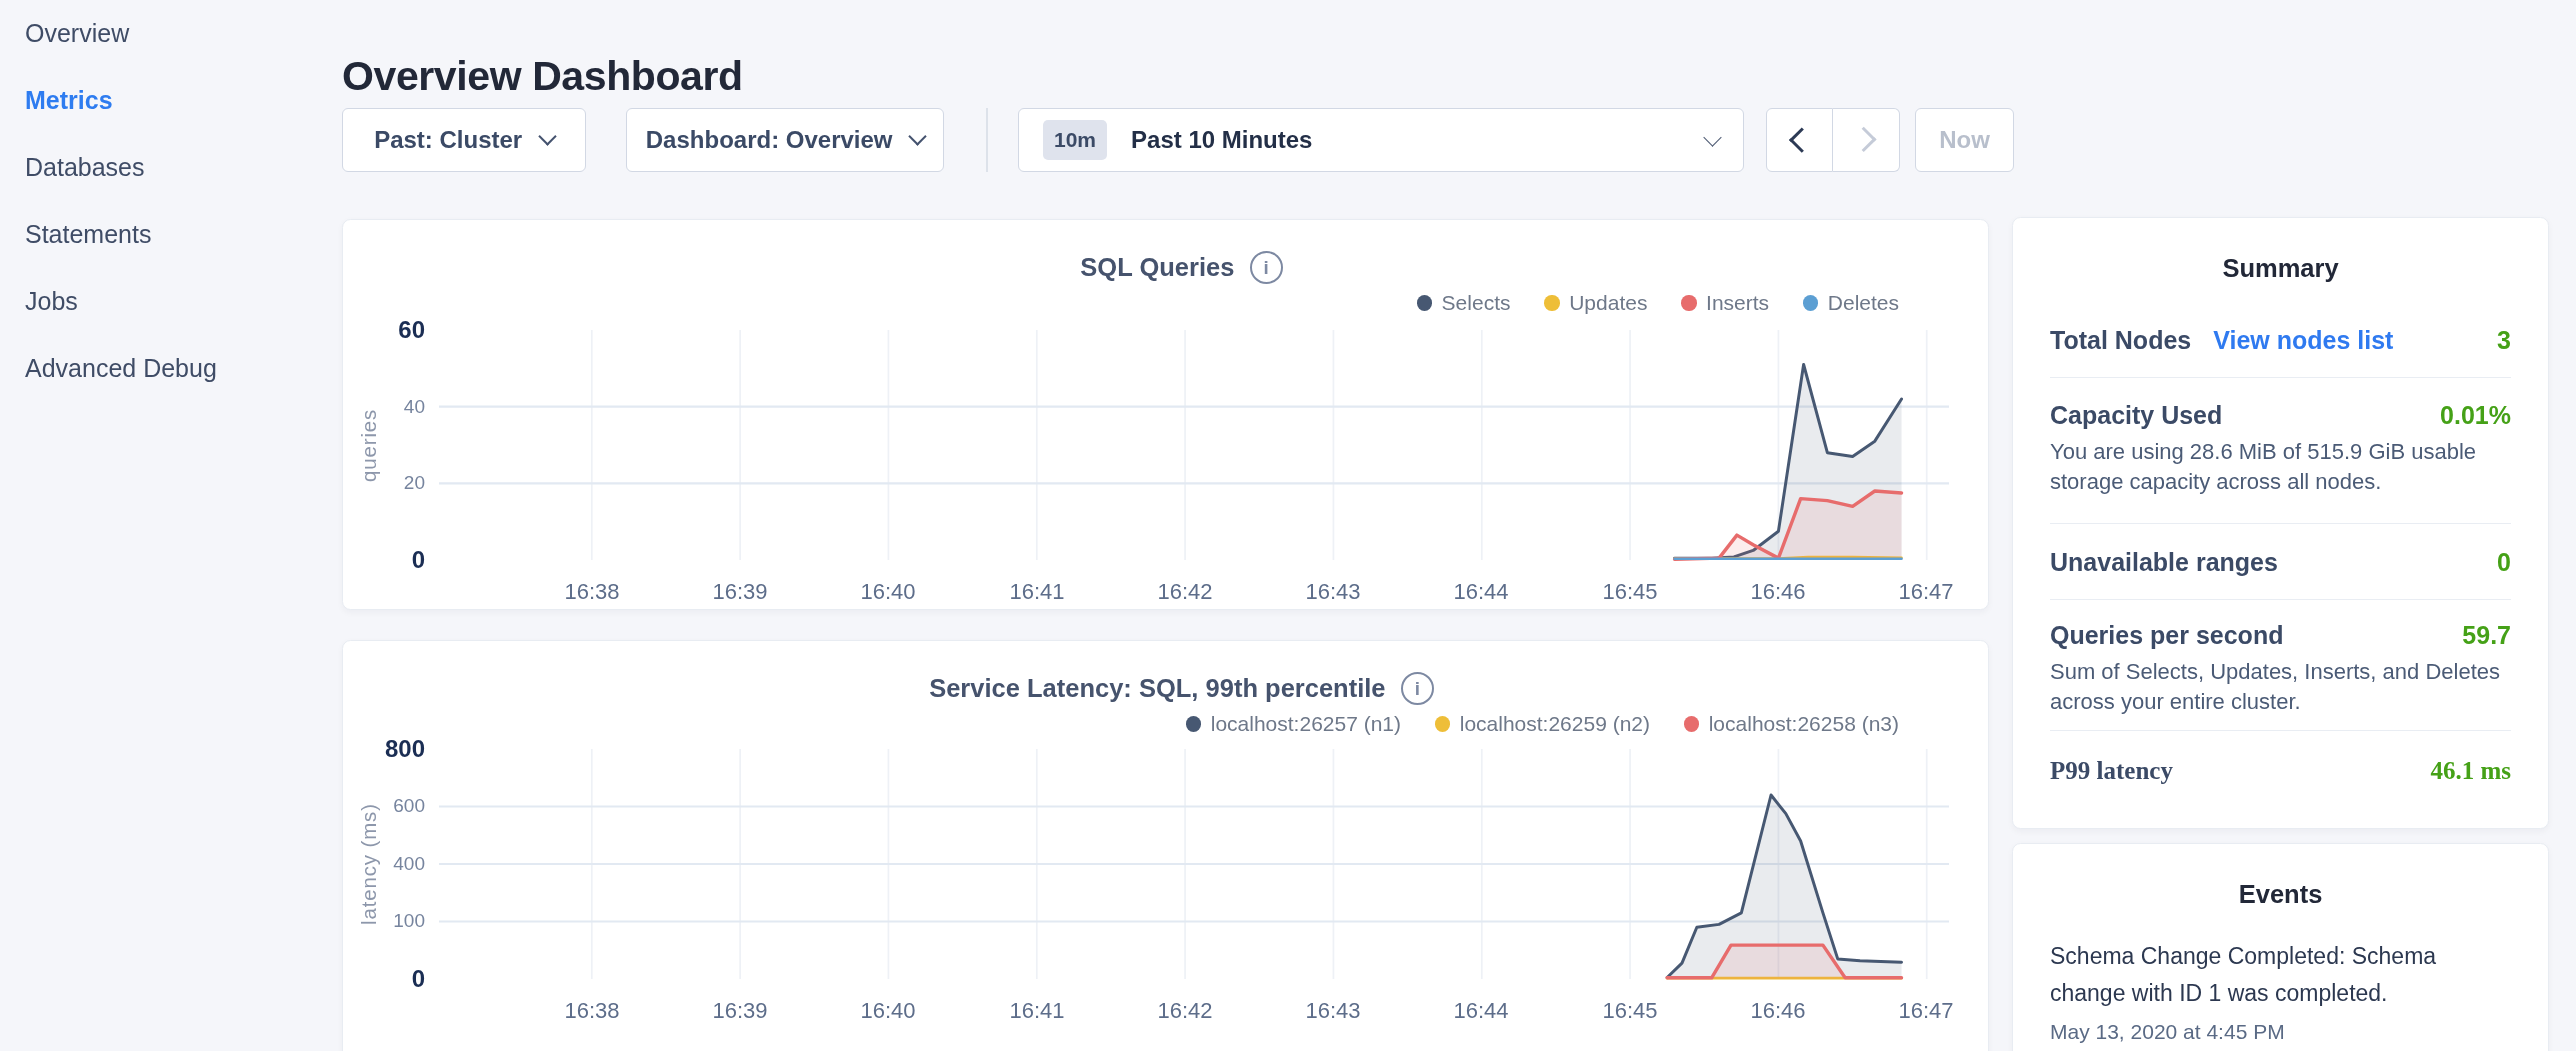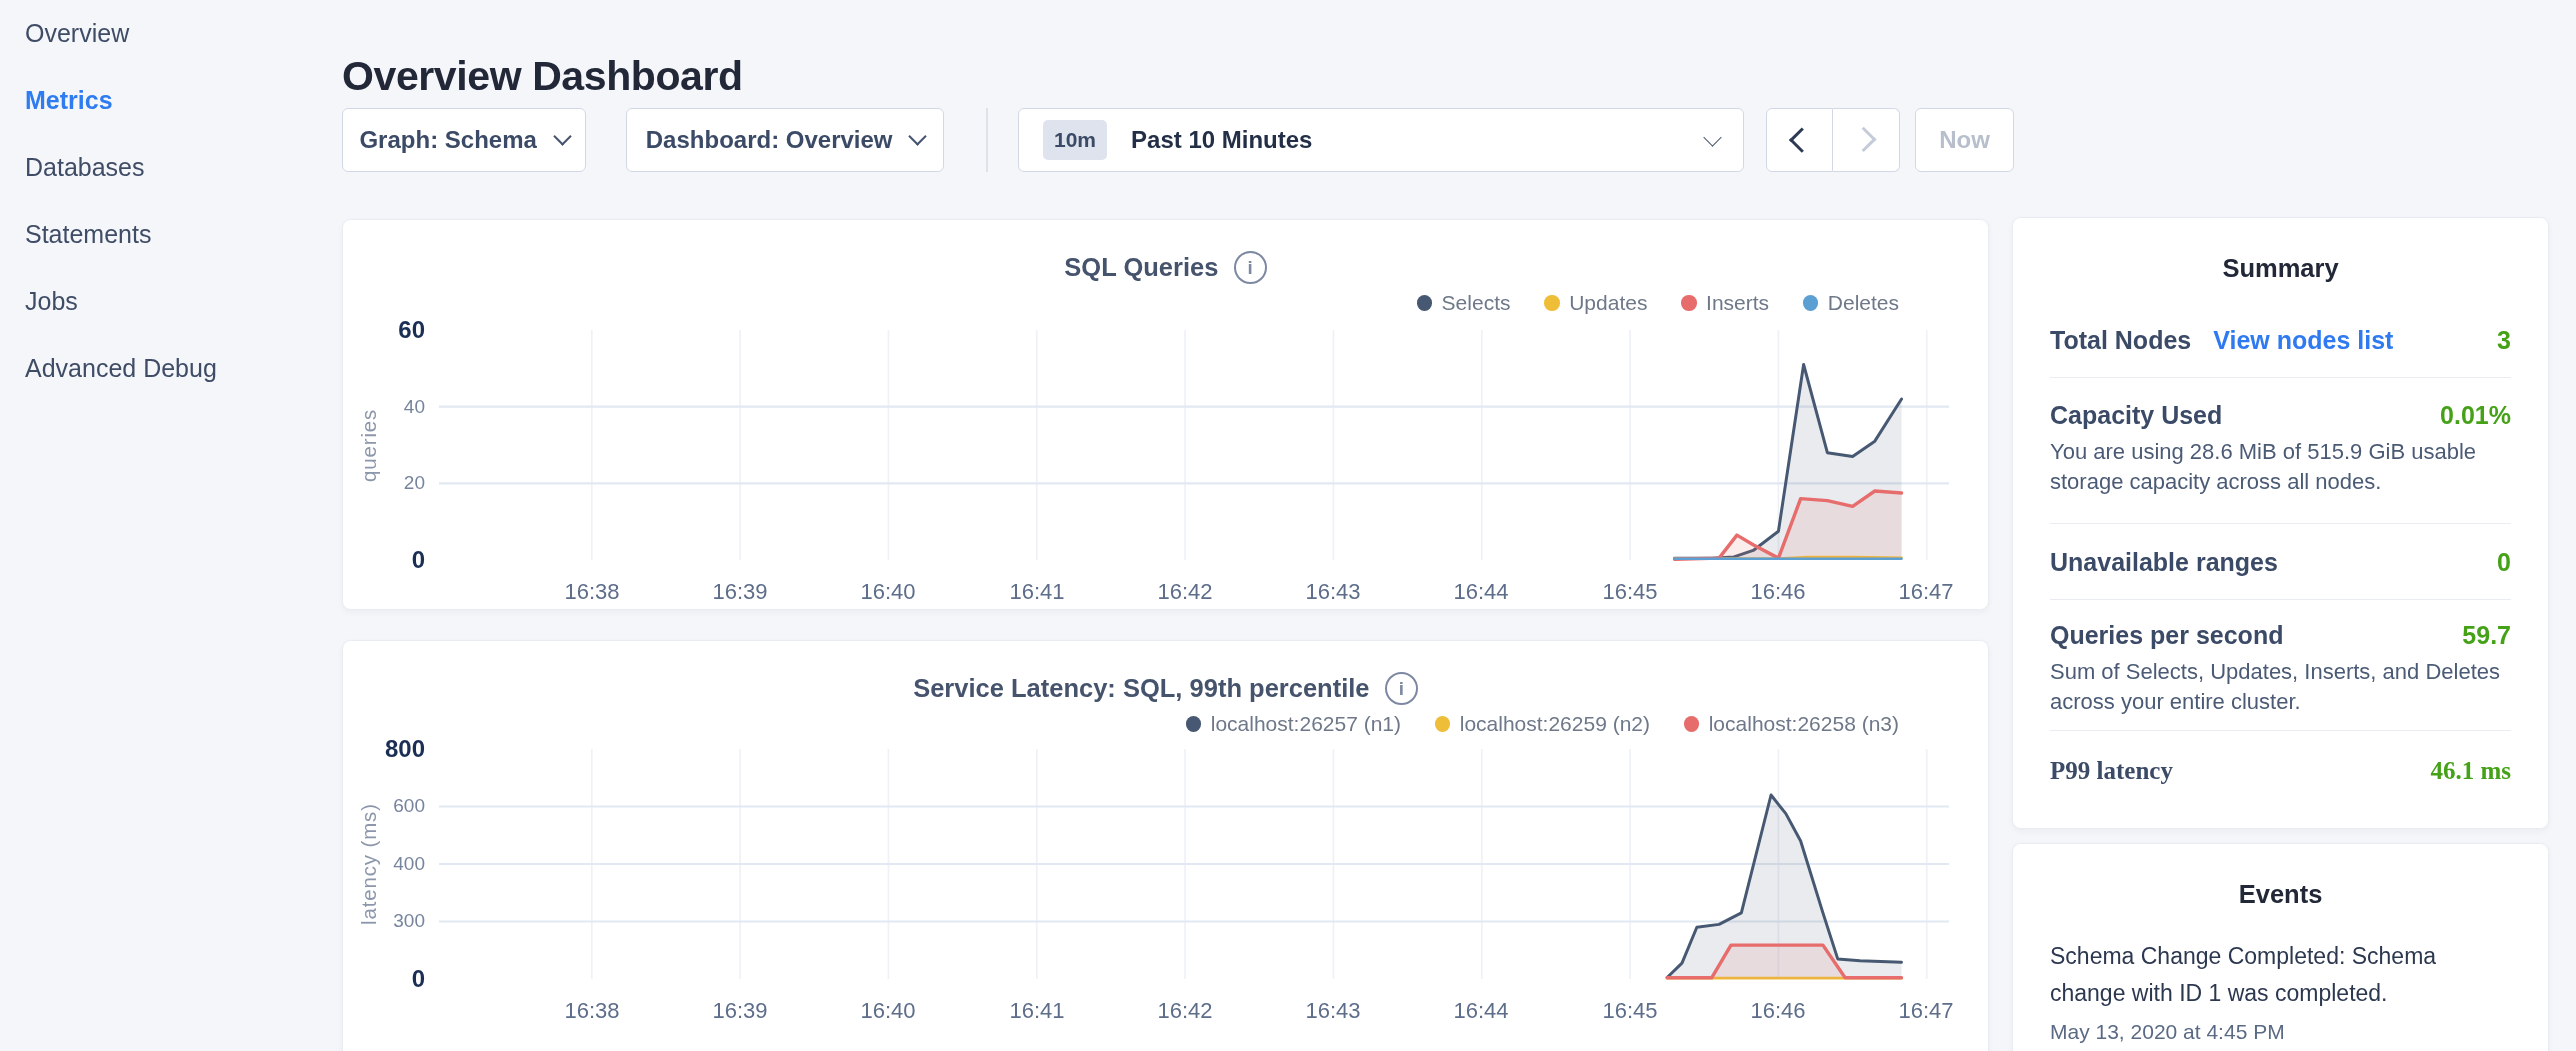--- a/index.html
+++ b/index.html
@@ -41,21 +41,21 @@
               transform:rotate(-135deg);margin-right:5.1px;}
   .now-btn{left:1573px;width:99px;font-size:24px;font-weight:bold;color:#b8bfcc;}
 
   
   .card{background:#fff;border:1.7px solid #e8ecf2;border-radius:8.5px;box-sizing:border-box;
         box-shadow:0 2.6px 6.8px rgba(20,30,60,0.04);position:absolute;}
   .chart-card{left:0;width:1647px;}
   #chart0{top:219px;height:391px;}
   #chart1{top:640px;height:442px;}
 
-  .chart-title-row{position:absolute;top:31px;left:0;width:100%;display:flex;justify-content:center;
+  .chart-title-row{position:absolute;top:31px;left:16px;width:100%;display:flex;justify-content:center;
                    align-items:center;gap:15.3px;}
   .chart-title{font-size:25.5px;font-weight:bold;color:#46536d;}
   .info-icon{width:29px;height:29px;border:2.6px solid #7d89a2;border-radius:50%;color:#7d89a2;
              font-size:18.7px;font-weight:bold;display:flex;align-items:center;justify-content:center;cursor:pointer;}
   .legend{position:absolute;top:71px;right:89px;display:flex;gap:34px;align-items:center;}
   .legend-item{display:flex;align-items:center;gap:9.4px;cursor:pointer;}
   .dot{width:15.3px;height:15.3px;border-radius:50%;}
   .legend-label{font-size:21px;color:#6e7889;}
 
   .plot-area{position:absolute;left:0;width:100%;height:230px;}
@@ -106,21 +106,21 @@
     <div class="nav-item">Statements</div>
     <div class="nav-item">Jobs</div>
     <div class="nav-item">Advanced Debug</div>
   </nav>
 
   <div class="main">
     <h1 class="page-title">Overview Dashboard</h1>
 
     <div class="controls">
       <div class="ctrl dd1">
-        <span class="dd">Graph: Schema</span>
+        <span class="dd">Past: Cluster</span>
         <span class="chev-down"></span>
       </div>
       <div class="ctrl dd2">
         <span class="dd">Dashboard: Overview</span>
         <span class="chev-down"></span>
       </div>
       <div class="ctrl-divider"></div>
       <div class="ctrl time-sel">
         <span class="tw-badge">10m</span>
         <span class="tw-label">Past 10 Minutes</span>
@@ -221,21 +221,21 @@
           </span>
           <span class="legend-item">
             <span class="dot" style="background: rgb(231, 108, 108);"></span>
             <span class="legend-label">localhost:26258 (n3)</span>
           </span>
         </div>
       <div class="plot-area">
         <span class="axis-ylabel">latency (ms)</span>
         <div class="yticks">
             <span class="ytick strong" style="top: 230px;">0</span>
-            <span class="ytick" style="top: 172px;">300</span>
+            <span class="ytick" style="top: 172px;">100</span>
             <span class="ytick" style="top: 115px;">400</span>
             <span class="ytick" style="top: 57px;">600</span>
             <span class="ytick strong" style="top: 0px;">800</span>
           </div>
         <svg class="plot" viewBox="0 0 1775 270" preserveAspectRatio="none">
             <line class="vgrid" x1="179.6" y1="0" x2="179.6" y2="270"></line>
             <line class="vgrid" x1="354.0" y1="0" x2="354.0" y2="270"></line>
             <line class="vgrid" x1="528.3" y1="0" x2="528.3" y2="270"></line>
             <line class="vgrid" x1="702.7" y1="0" x2="702.7" y2="270"></line>
             <line class="vgrid" x1="877.0" y1="0" x2="877.0" y2="270"></line>

